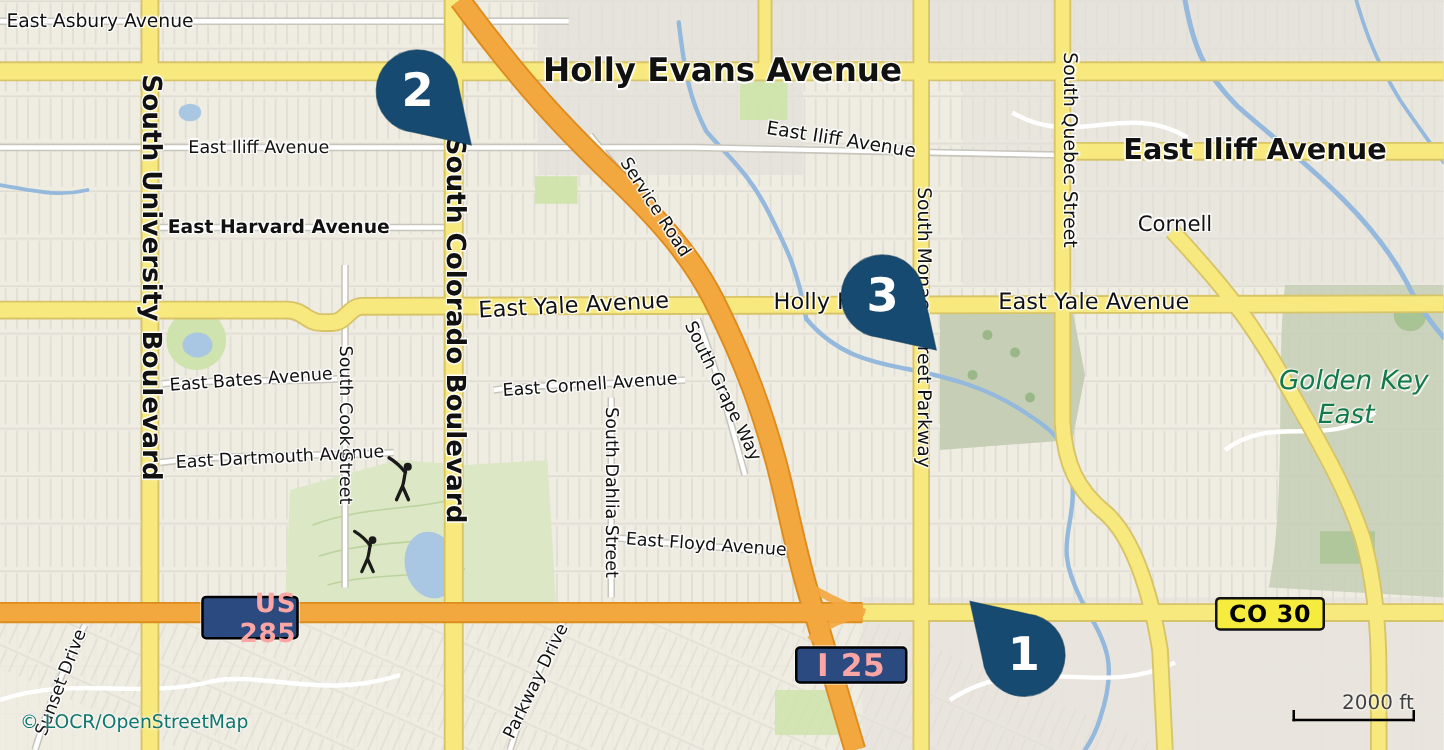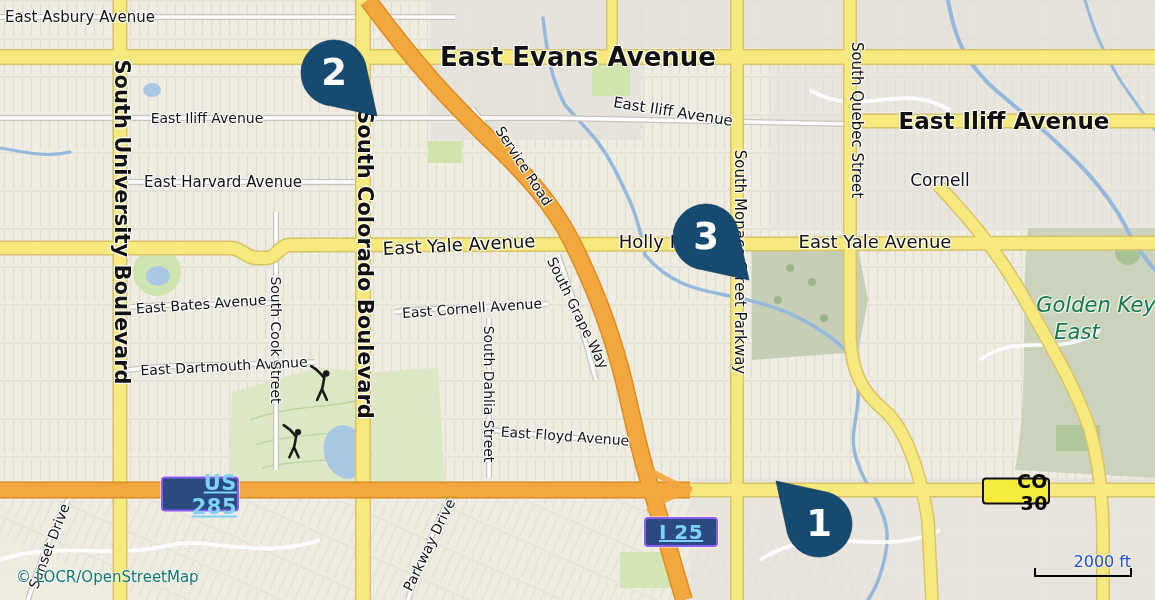--- a/index.html
+++ b/index.html
@@ -10,29 +10,29 @@
   #labels-layer,#shields-layer,#pins-layer{position:absolute;left:0;top:0;width:100%;height:100%;pointer-events:none;}
   .map-label{position:absolute;white-space:nowrap;color:#111;line-height:1;
      text-shadow:-1px -1px 0 rgba(255,255,255,.85),1px -1px 0 rgba(255,255,255,.85),
                  -1px 1px 0 rgba(255,255,255,.85),1px 1px 0 rgba(255,255,255,.85),
                  0 0 3px rgba(255,255,255,.9);}
   .map-label.park{font-style:italic;color:#11794a;
      text-shadow:-1px -1px 0 rgba(255,255,255,.7),1px 1px 0 rgba(255,255,255,.7),0 0 3px rgba(255,255,255,.8);}
   .shield{position:absolute;display:flex;align-items:center;justify-content:center;
      font-weight:bold;border-radius:4px;transform:translate(-50%,-50%);box-sizing:border-box;
      letter-spacing:.5px;}
-  .shield.blue{background:#2b4a80;color:#7dd3fc;border:2px solid #8b5cf6;box-shadow:0 0 0 1px rgba(255,255,255,.45);text-decoration:underline;}
+  .shield.blue{background:#2b4a80;color:#fca5a5;border:2px solid #000000;box-shadow:0 0 0 1px rgba(255,255,255,.45);}
   .shield.yellow{background:#f5ec3d;color:#000;border:2px solid #111;}
   .pin{position:absolute;width:100px;height:100px;transform:translate(-50%,-50%);pointer-events:auto;cursor:pointer;}
   .pin svg{position:absolute;left:0;top:0;}
   .pin .pin-num{position:absolute;left:50%;top:50%;transform:translate(-50%,-52%);
      color:#fff;font-weight:bold;font-size:37px;font-family:"DejaVu Sans",sans-serif;}
   #scalebar{position:absolute;right:23px;top:568px;width:94px;height:7px;
      border-left:2.5px solid #000;border-right:2.5px solid #000;border-bottom:2.5px solid #000;}
-  #scale-label{position:absolute;right:24px;top:552px;font-size:16px;color:#1d4ed8;
+  #scale-label{position:absolute;right:24px;top:552px;font-size:16px;color:#404040;
      text-shadow:0 0 2px #fff,0 0 3px #fff;}
   #attribution{position:absolute;left:16px;top:568px;font-size:15px;color:#0f766e;
      text-shadow:0 0 2px #fff,0 0 3px #fff;}
 </style>
 </head>
 <body>
 
 <div id="map">
 
   <svg id="basemap" width="1155" height="600" viewBox="0 0 1155 600">
@@ -172,50 +172,50 @@
       <path d="M2,-10 C1,-5 1,-3 0,0 M0,0 L-4,9 M0,0 L4,9 M2,-9 C-1,-13 -4,-16 -9,-19" stroke="#1a1a1a" stroke-width="2.2" fill="none" stroke-linecap="round"></path>
     </g>
     <g transform="translate(294,447) scale(1.15)">
       <circle cx="3.5" cy="-13" r="2.7" fill="#1a1a1a"></circle>
       <path d="M2,-10 C1,-5 1,-3 0,0 M0,0 L-4,9 M0,0 L4,9 M2,-9 C-1,-13 -4,-16 -9,-19" stroke="#1a1a1a" stroke-width="2.2" fill="none" stroke-linecap="round"></path>
     </g>
   </svg>
 
   <div id="labels-layer">
       <div class="map-label" style="left: 80px; top: 17px; font-size: 15px; font-weight: 400; transform: translate(-50%, -50%) rotate(0deg);">East Asbury Avenue</div>
-      <div class="map-label" style="left: 578px; top: 57px; font-size: 26px; font-weight: 700; transform: translate(-50%, -50%) rotate(0deg);">East Evans Avenue</div>
+      <div class="map-label" style="left: 578px; top: 57px; font-size: 26px; font-weight: 700; transform: translate(-50%, -50%) rotate(0deg);">Holly Evans Avenue</div>
       <div class="map-label" style="left: 207px; top: 118px; font-size: 14px; font-weight: 400; transform: translate(-50%, -50%) rotate(0deg);">East Iliff Avenue</div>
       <div class="map-label" style="left: 673px; top: 112px; font-size: 15px; font-weight: 400; transform: translate(-50%, -50%) rotate(9deg);">East Iliff Avenue</div>
       <div class="map-label" style="left: 1004px; top: 121px; font-size: 23px; font-weight: 700; transform: translate(-50%, -50%) rotate(0deg);">East Iliff Avenue</div>
-      <div class="map-label" style="left: 223px; top: 182px; font-size: 15px; font-weight: 400; transform: translate(-50%, -50%) rotate(0deg);">East Harvard Avenue</div>
+      <div class="map-label" style="left: 223px; top: 182px; font-size: 15px; font-weight: 700; transform: translate(-50%, -50%) rotate(0deg);">East Harvard Avenue</div>
       <div class="map-label" style="left: 459px; top: 245px; font-size: 18px; font-weight: 400; transform: translate(-50%, -50%) rotate(-3deg);">East Yale Avenue</div>
       <div class="map-label" style="left: 651px; top: 242px; font-size: 18px; font-weight: 400; transform: translate(-50%, -50%) rotate(0deg);">Holly H</div>
       <div class="map-label" style="left: 875px; top: 242px; font-size: 18px; font-weight: 400; transform: translate(-50%, -50%) rotate(0deg);">East Yale Avenue</div>
       <div class="map-label" style="left: 940px; top: 180px; font-size: 17px; font-weight: 400; transform: translate(-50%, -50%) rotate(0deg);">Cornell</div>
       <div class="map-label" style="left: 201px; top: 304px; font-size: 14px; font-weight: 400; transform: translate(-50%, -50%) rotate(-4deg);">East Bates Avenue</div>
       <div class="map-label" style="left: 472px; top: 308px; font-size: 14px; font-weight: 400; transform: translate(-50%, -50%) rotate(-4deg);">East Cornell Avenue</div>
       <div class="map-label" style="left: 224px; top: 366px; font-size: 14px; font-weight: 400; transform: translate(-50%, -50%) rotate(-3deg);">East Dartmouth Avenue</div>
       <div class="map-label" style="left: 565px; top: 436px; font-size: 14px; font-weight: 400; transform: translate(-50%, -50%) rotate(4deg);">East Floyd Avenue</div>
-      <div class="map-label park" style="left: 1083px; top: 305px; font-size: 21px; font-weight: 400; transform: translate(-50%, -50%) rotate(0deg); margin-left: 13px;">Golden Key</div>
+      <div class="map-label park" style="left: 1083px; top: 305px; font-size: 21px; font-weight: 400; transform: translate(-50%, -50%) rotate(0deg);">Golden Key</div>
       <div class="map-label park" style="left: 1077px; top: 332px; font-size: 21px; font-weight: 400; transform: translate(-50%, -50%) rotate(0deg);">East</div>
       <div class="map-label" style="left: 524px; top: 166px; font-size: 14px; font-weight: 400; transform: translate(-50%, -50%) rotate(57deg);">Service Road</div>
       <div class="map-label" style="left: 578px; top: 313px; font-size: 14px; font-weight: 400; transform: translate(-50%, -50%) rotate(64deg);">South Grape Way</div>
       <div class="map-label" style="left: 276px; top: 340px; font-size: 14px; font-weight: 400; transform: translate(-50%, -50%) rotate(90deg);">South Cook Street</div>
       <div class="map-label" style="left: 489px; top: 394px; font-size: 14px; font-weight: 400; transform: translate(-50%, -50%) rotate(90deg);">South Dahlia Street</div>
       <div class="map-label" style="left: 121px; top: 222px; font-size: 21px; font-weight: 700; transform: translate(-50%, -50%) rotate(90deg);">South University Boulevard</div>
       <div class="map-label" style="left: 364px; top: 264px; font-size: 21px; font-weight: 700; transform: translate(-50%, -50%) rotate(90deg);">South Colorado Boulevard</div>
       <div class="map-label" style="left: 739px; top: 262px; font-size: 15px; font-weight: 400; transform: translate(-50%, -50%) rotate(90deg);">South Monaco Street Parkway</div>
       <div class="map-label" style="left: 856px; top: 120px; font-size: 15px; font-weight: 400; transform: translate(-50%, -50%) rotate(90deg);">South Quebec Street</div>
       <div class="map-label" style="left: 49px; top: 546px; font-size: 14px; font-weight: 400; transform: translate(-50%, -50%) rotate(-69deg);">Sunset Drive</div>
       <div class="map-label" style="left: 429px; top: 545px; font-size: 14px; font-weight: 400; transform: translate(-50%, -50%) rotate(-64deg);">Parkway Drive</div>
     </div>
   <div id="shields-layer">
       <div class="shield blue" style="left: 200px; top: 494px; width: 78px; height: 35px; font-size: 21px;">US 285</div>
-      <div class="shield blue" style="left: 681px; top: 532px; width: 74px; height: 30px; font-size: 20px;">I 25</div>
-      <div class="shield yellow" style="left: 1016px; top: 491px; width: 68px; height: 27px; font-size: 19px;">CO 30</div>
+      <div class="shield blue" style="left: 681px; top: 532px; width: 90px; height: 30px; font-size: 25px;">I 25</div>
+      <div class="shield yellow" style="left: 1016px; top: 491px; width: 88px; height: 27px; font-size: 19px;">CO 30</div>
     </div>
   <div id="pins-layer">
       <div class="pin" style="left: 819px; top: 524px;">
         <svg width="100" height="100" viewBox="-50 -50 100 100">
           <path d="M 43 43 L 32.8 -3.4 A 33 33 0 1 0 -3.4 32.8 Z" transform="rotate(180)" fill="#164a70" stroke="#0d3a5a" stroke-width="1" stroke-opacity="0.6"></path>
         </svg>
         <span class="pin-num">1</span>
       </div>
       <div class="pin" style="left: 334px; top: 73px;">
         <svg width="100" height="100" viewBox="-50 -50 100 100">

